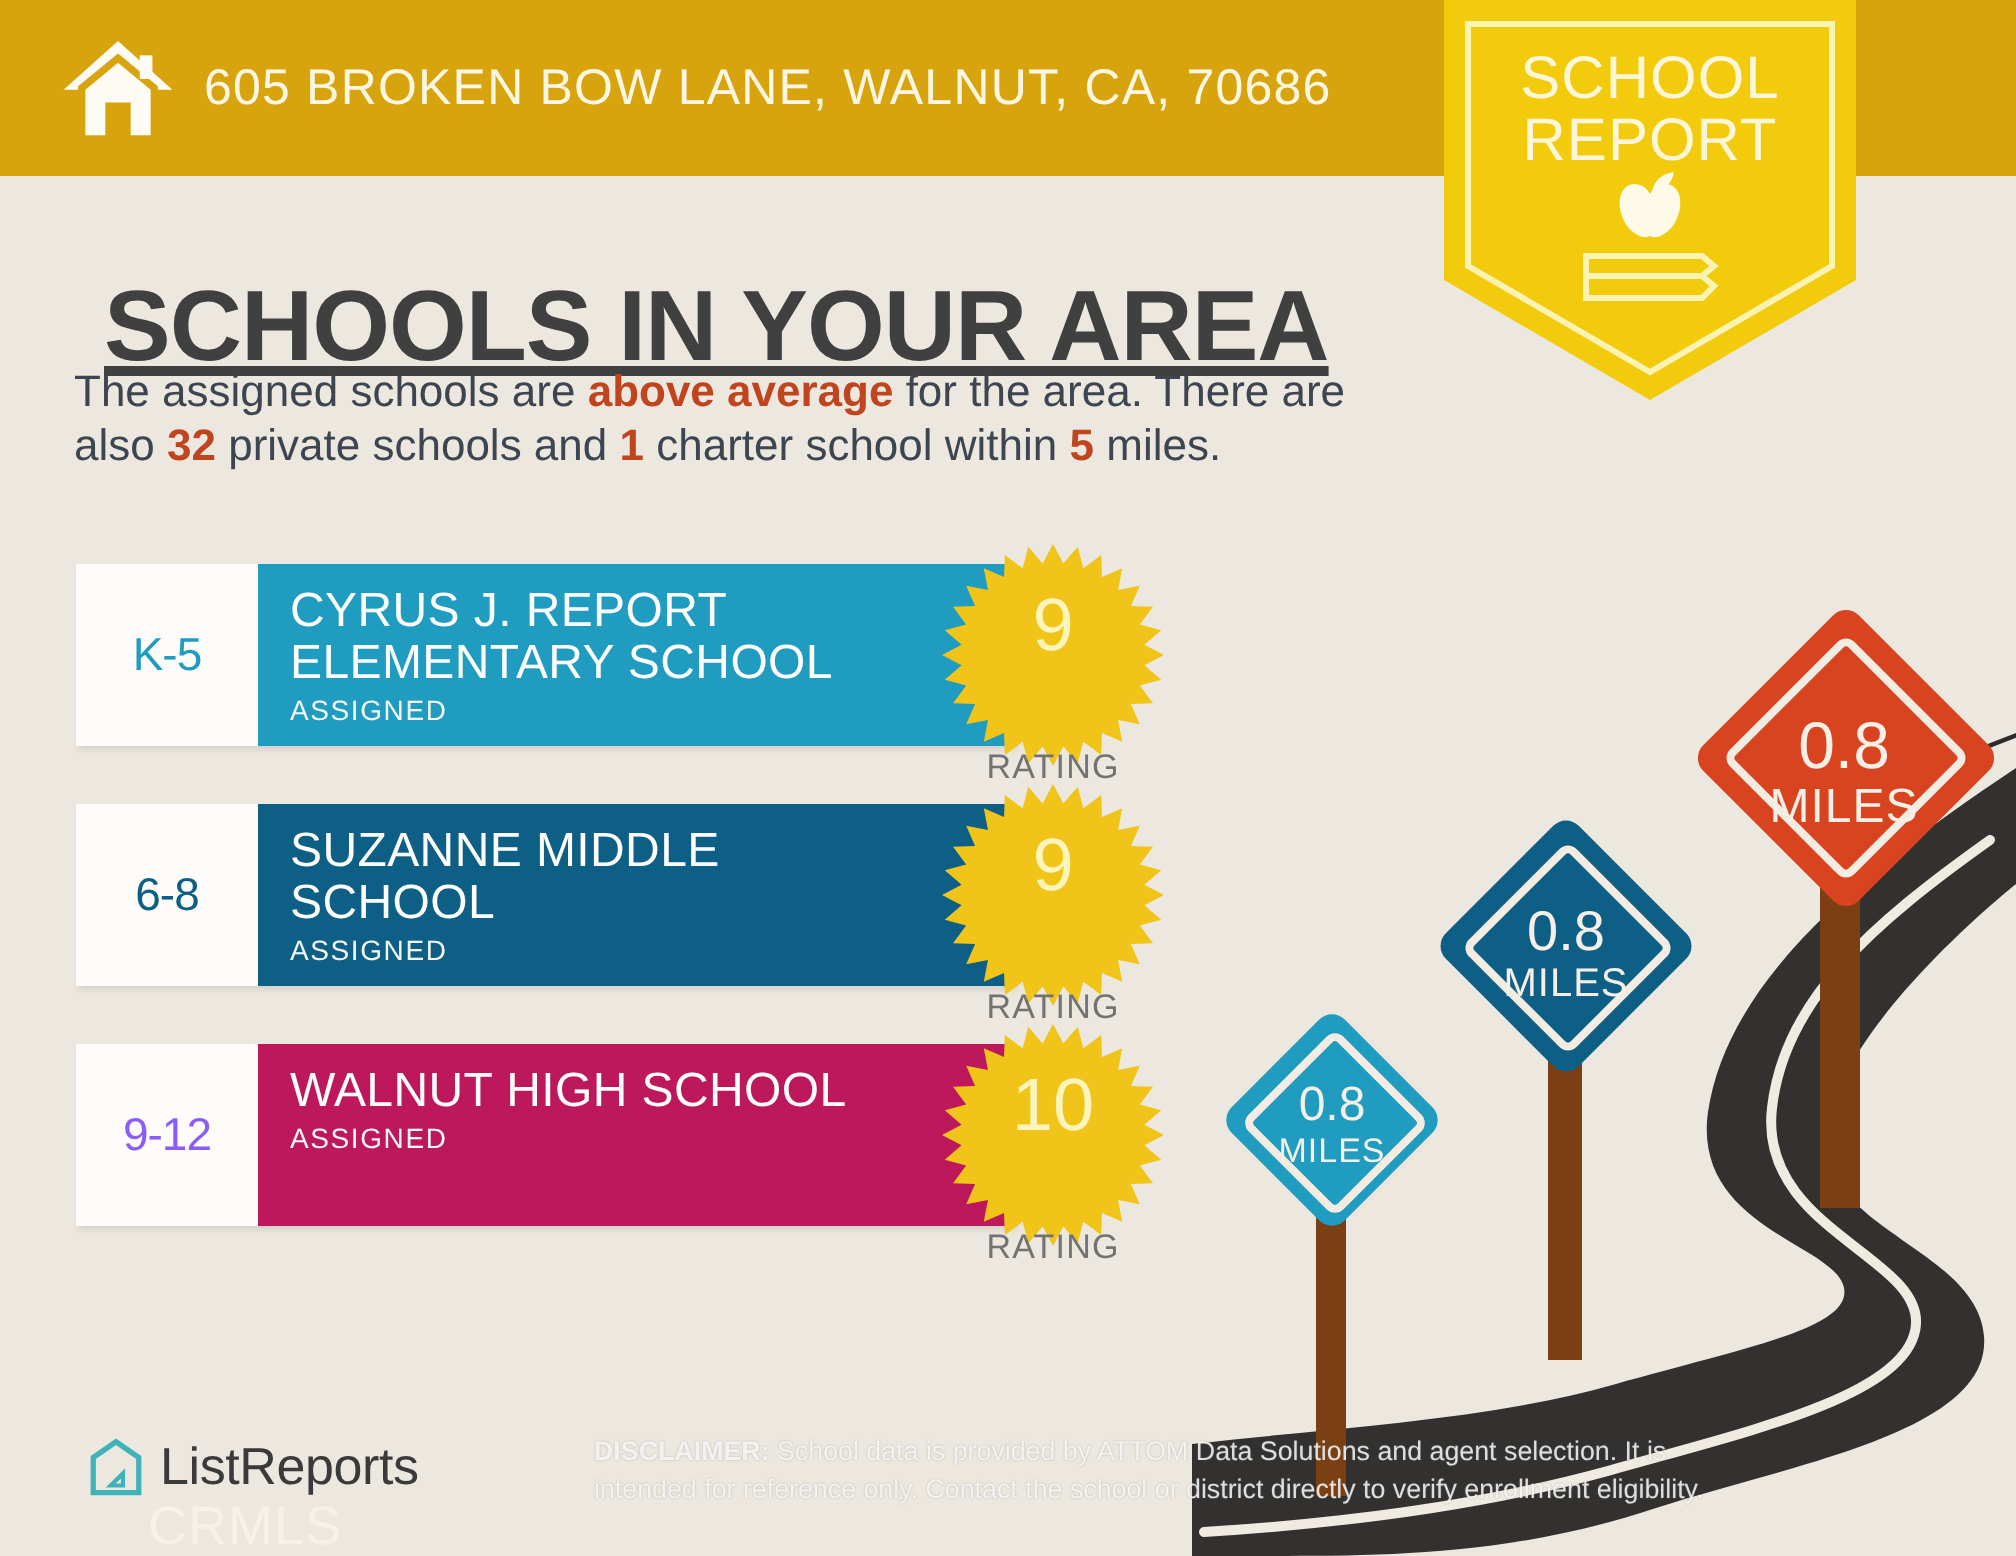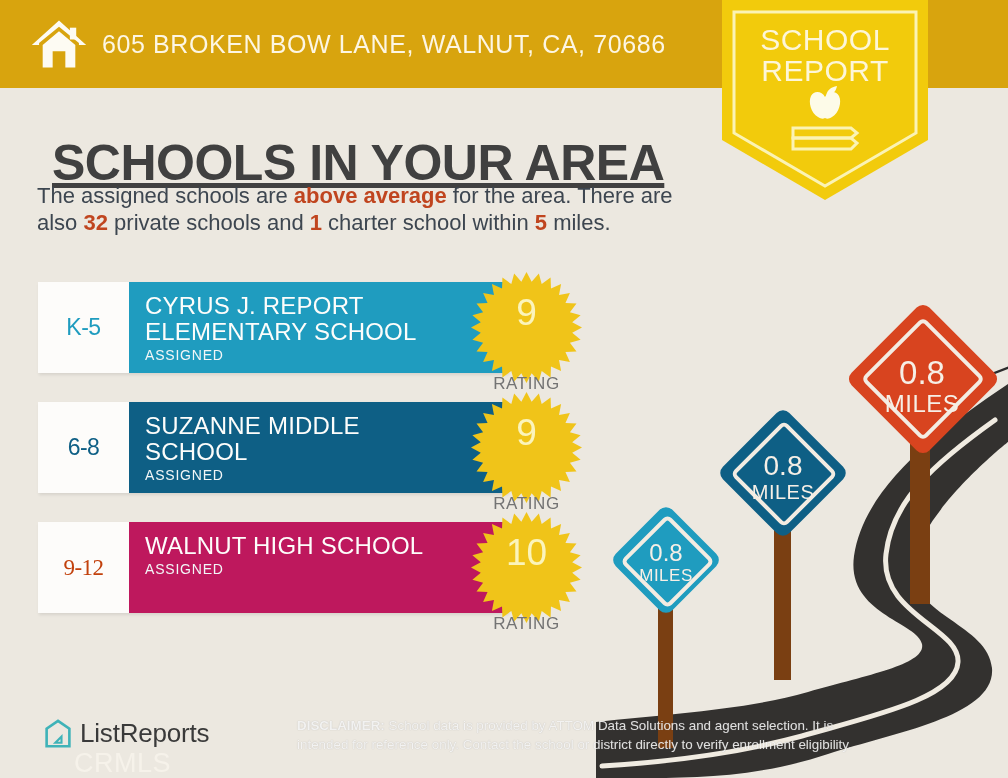--- a/index.html
+++ b/index.html
@@ -295,21 +295,21 @@
       <svg width="111" height="111" viewBox="0 0 111 111">
         <polygon class="star" fill="#f0c419" points="55.50,0.00 60.65,9.79 67.85,1.39 70.69,12.08 79.58,5.50 79.97,16.55 90.10,12.11 88.03,22.97 98.89,20.90 94.45,31.03 105.50,31.42 98.92,40.31 109.61,43.15 101.21,50.35 111.00,55.50 101.21,60.65 109.61,67.85 98.92,70.69 105.50,79.58 94.45,79.97 98.89,90.10 88.03,88.03 90.10,98.89 79.97,94.45 79.58,105.50 70.69,98.92 67.85,109.61 60.65,101.21 55.50,111.00 50.35,101.21 43.15,109.61 40.31,98.92 31.42,105.50 31.03,94.45 20.90,98.89 22.97,88.03 12.11,90.10 16.55,79.97 5.50,79.58 12.08,70.69 1.39,67.85 9.79,60.65 0.00,55.50 9.79,50.35 1.39,43.15 12.08,40.31 5.50,31.42 16.55,31.03 12.11,20.90 22.97,22.97 20.90,12.11 31.03,16.55 31.42,5.50 40.31,12.08 43.15,1.39 50.35,9.79"></polygon>
       </svg>
       <div class="rating-num">9</div>
       <div class="rating-label">RATING</div>
     </div>
   </div>
 
   <div class="school-row">
     <div class="grade-box">
-      <span style="color: #c2410c; font-family: Liberation Serif, serif;">9-12</span>
+      <span style="color: #8b5cf6;">9-12</span>
     </div>
     <div class="row-body" style="background: #be185d;">
       <div class="school-name">WALNUT HIGH SCHOOL</div>
       <div class="assigned">ASSIGNED</div>
     </div>
     <div class="rating-badge">
       <svg width="111" height="111" viewBox="0 0 111 111">
         <polygon class="star" fill="#f0c419" points="55.50,0.00 60.65,9.79 67.85,1.39 70.69,12.08 79.58,5.50 79.97,16.55 90.10,12.11 88.03,22.97 98.89,20.90 94.45,31.03 105.50,31.42 98.92,40.31 109.61,43.15 101.21,50.35 111.00,55.50 101.21,60.65 109.61,67.85 98.92,70.69 105.50,79.58 94.45,79.97 98.89,90.10 88.03,88.03 90.10,98.89 79.97,94.45 79.58,105.50 70.69,98.92 67.85,109.61 60.65,101.21 55.50,111.00 50.35,101.21 43.15,109.61 40.31,98.92 31.42,105.50 31.03,94.45 20.90,98.89 22.97,88.03 12.11,90.10 16.55,79.97 5.50,79.58 12.08,70.69 1.39,67.85 9.79,60.65 0.00,55.50 9.79,50.35 1.39,43.15 12.08,40.31 5.50,31.42 16.55,31.03 12.11,20.90 22.97,22.97 20.90,12.11 31.03,16.55 31.42,5.50 40.31,12.08 43.15,1.39 50.35,9.79"></polygon>
       </svg>
       <div class="rating-num">10</div>

